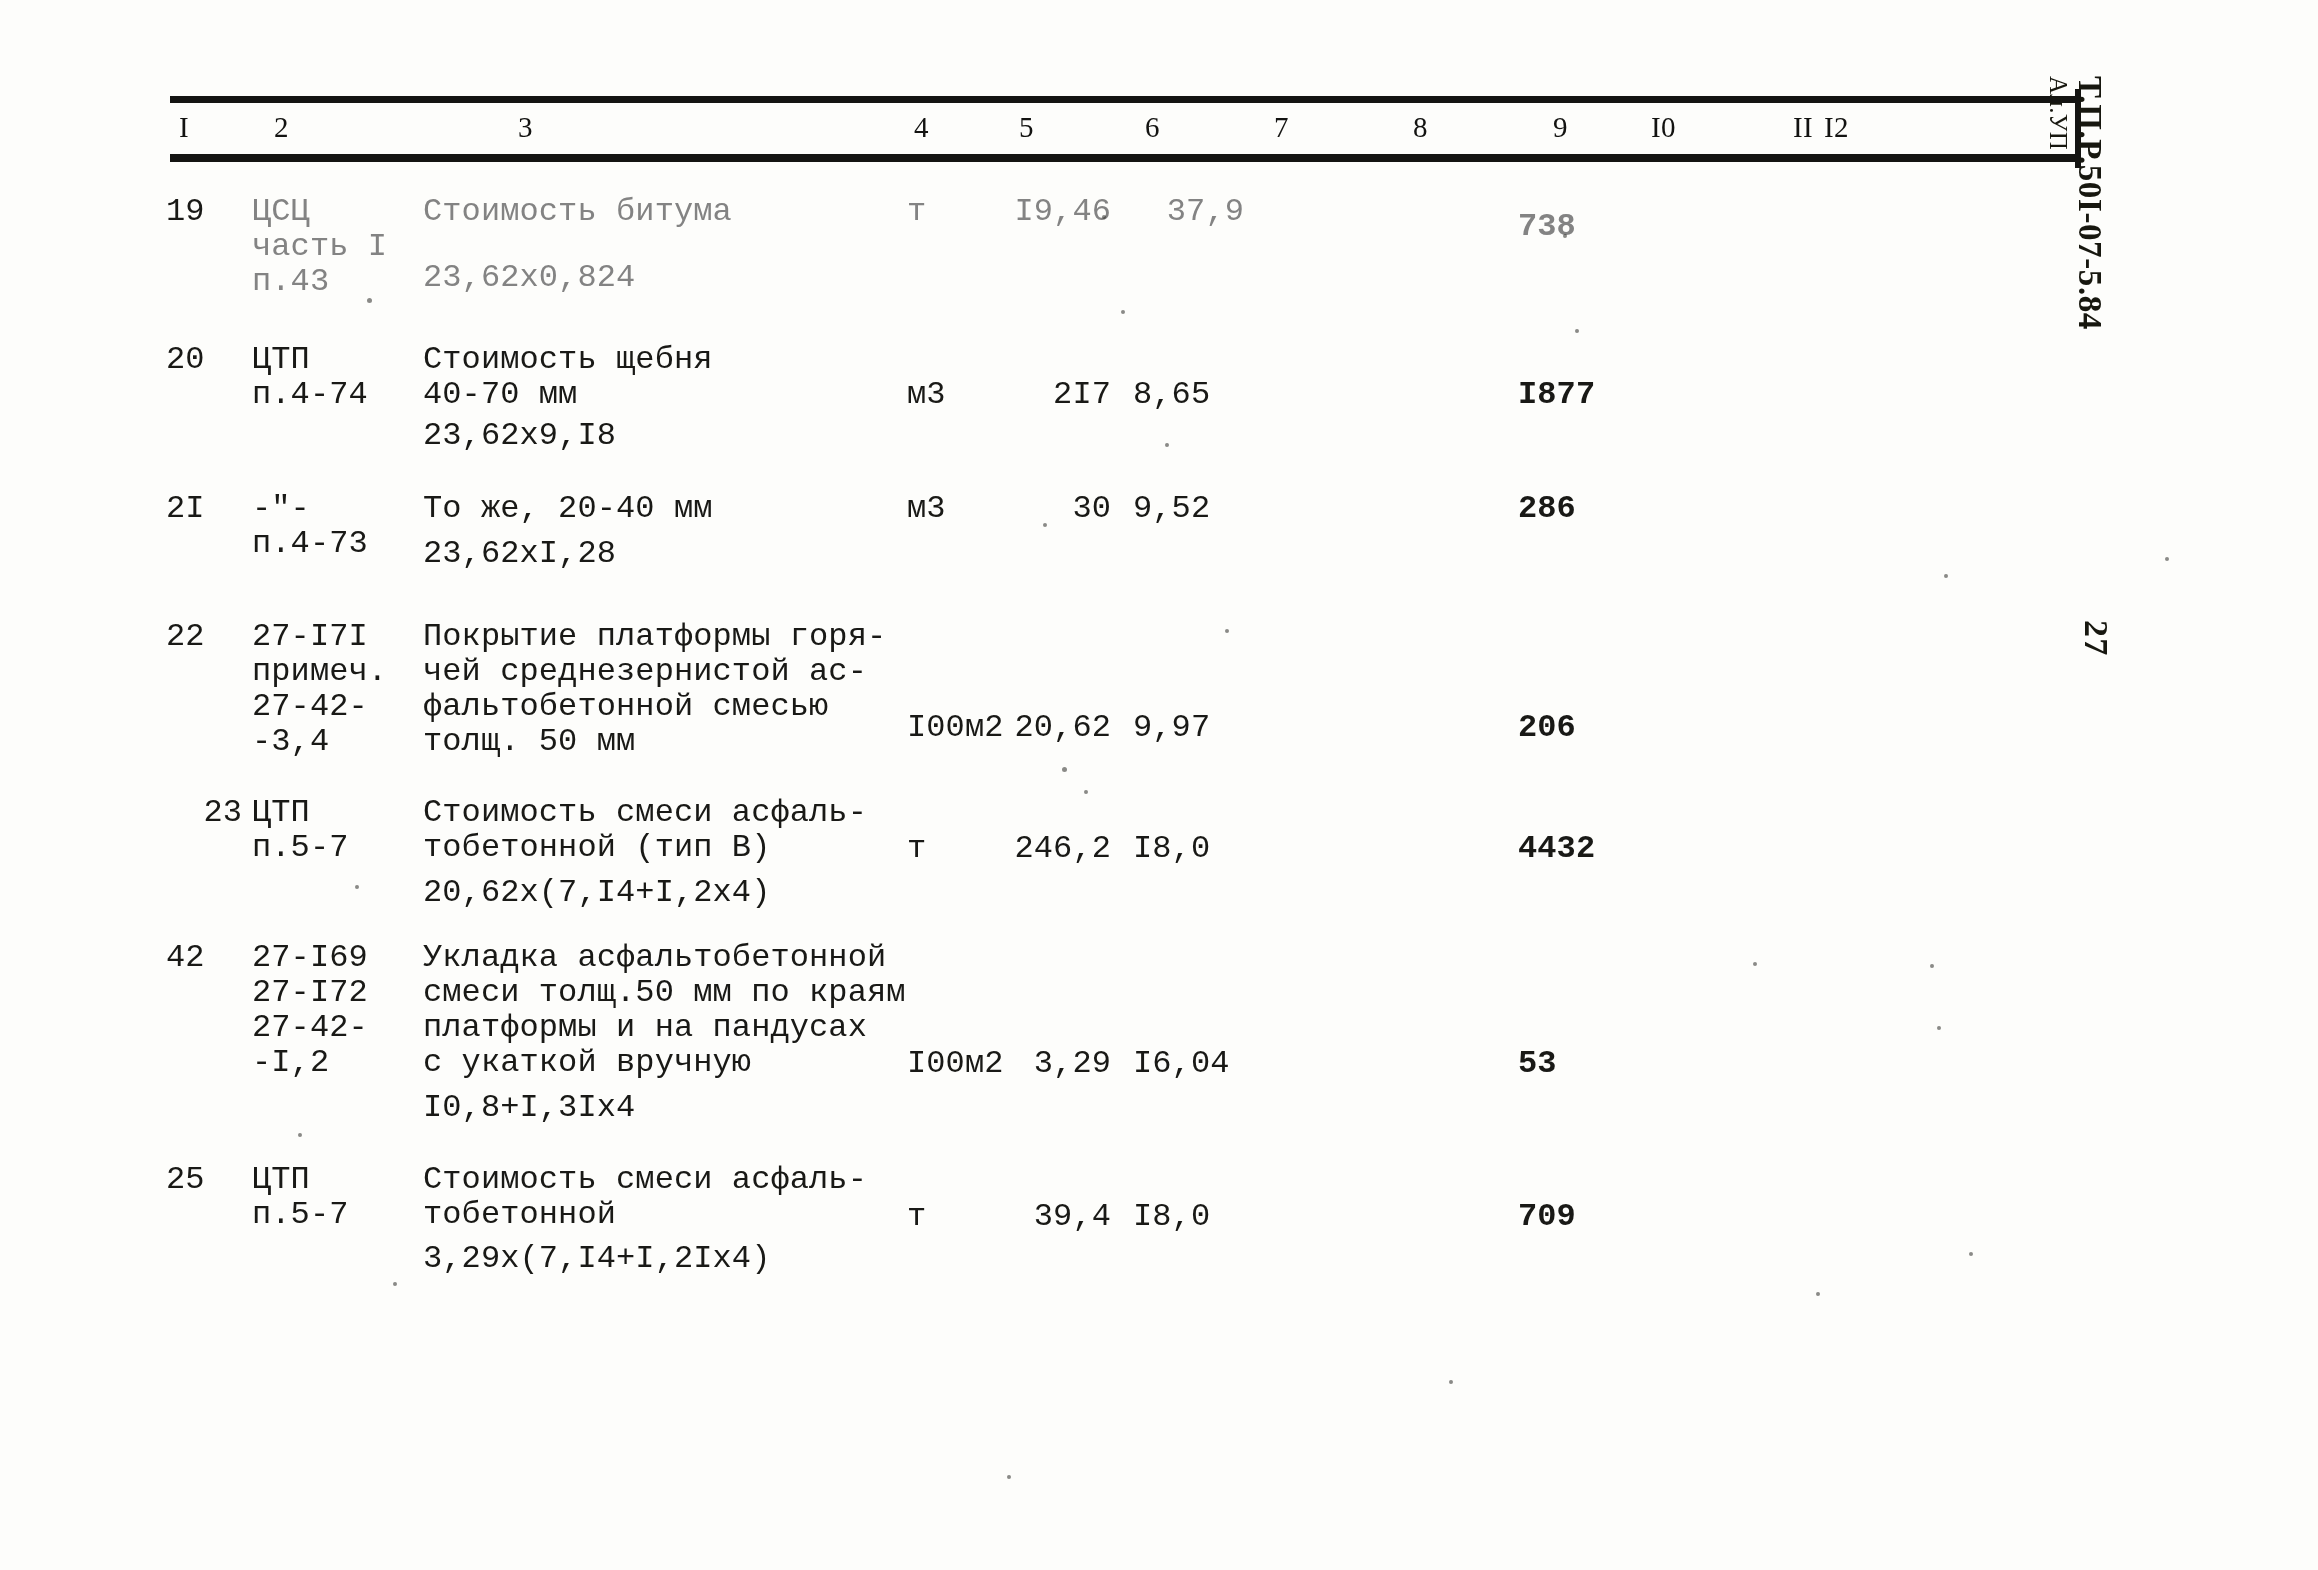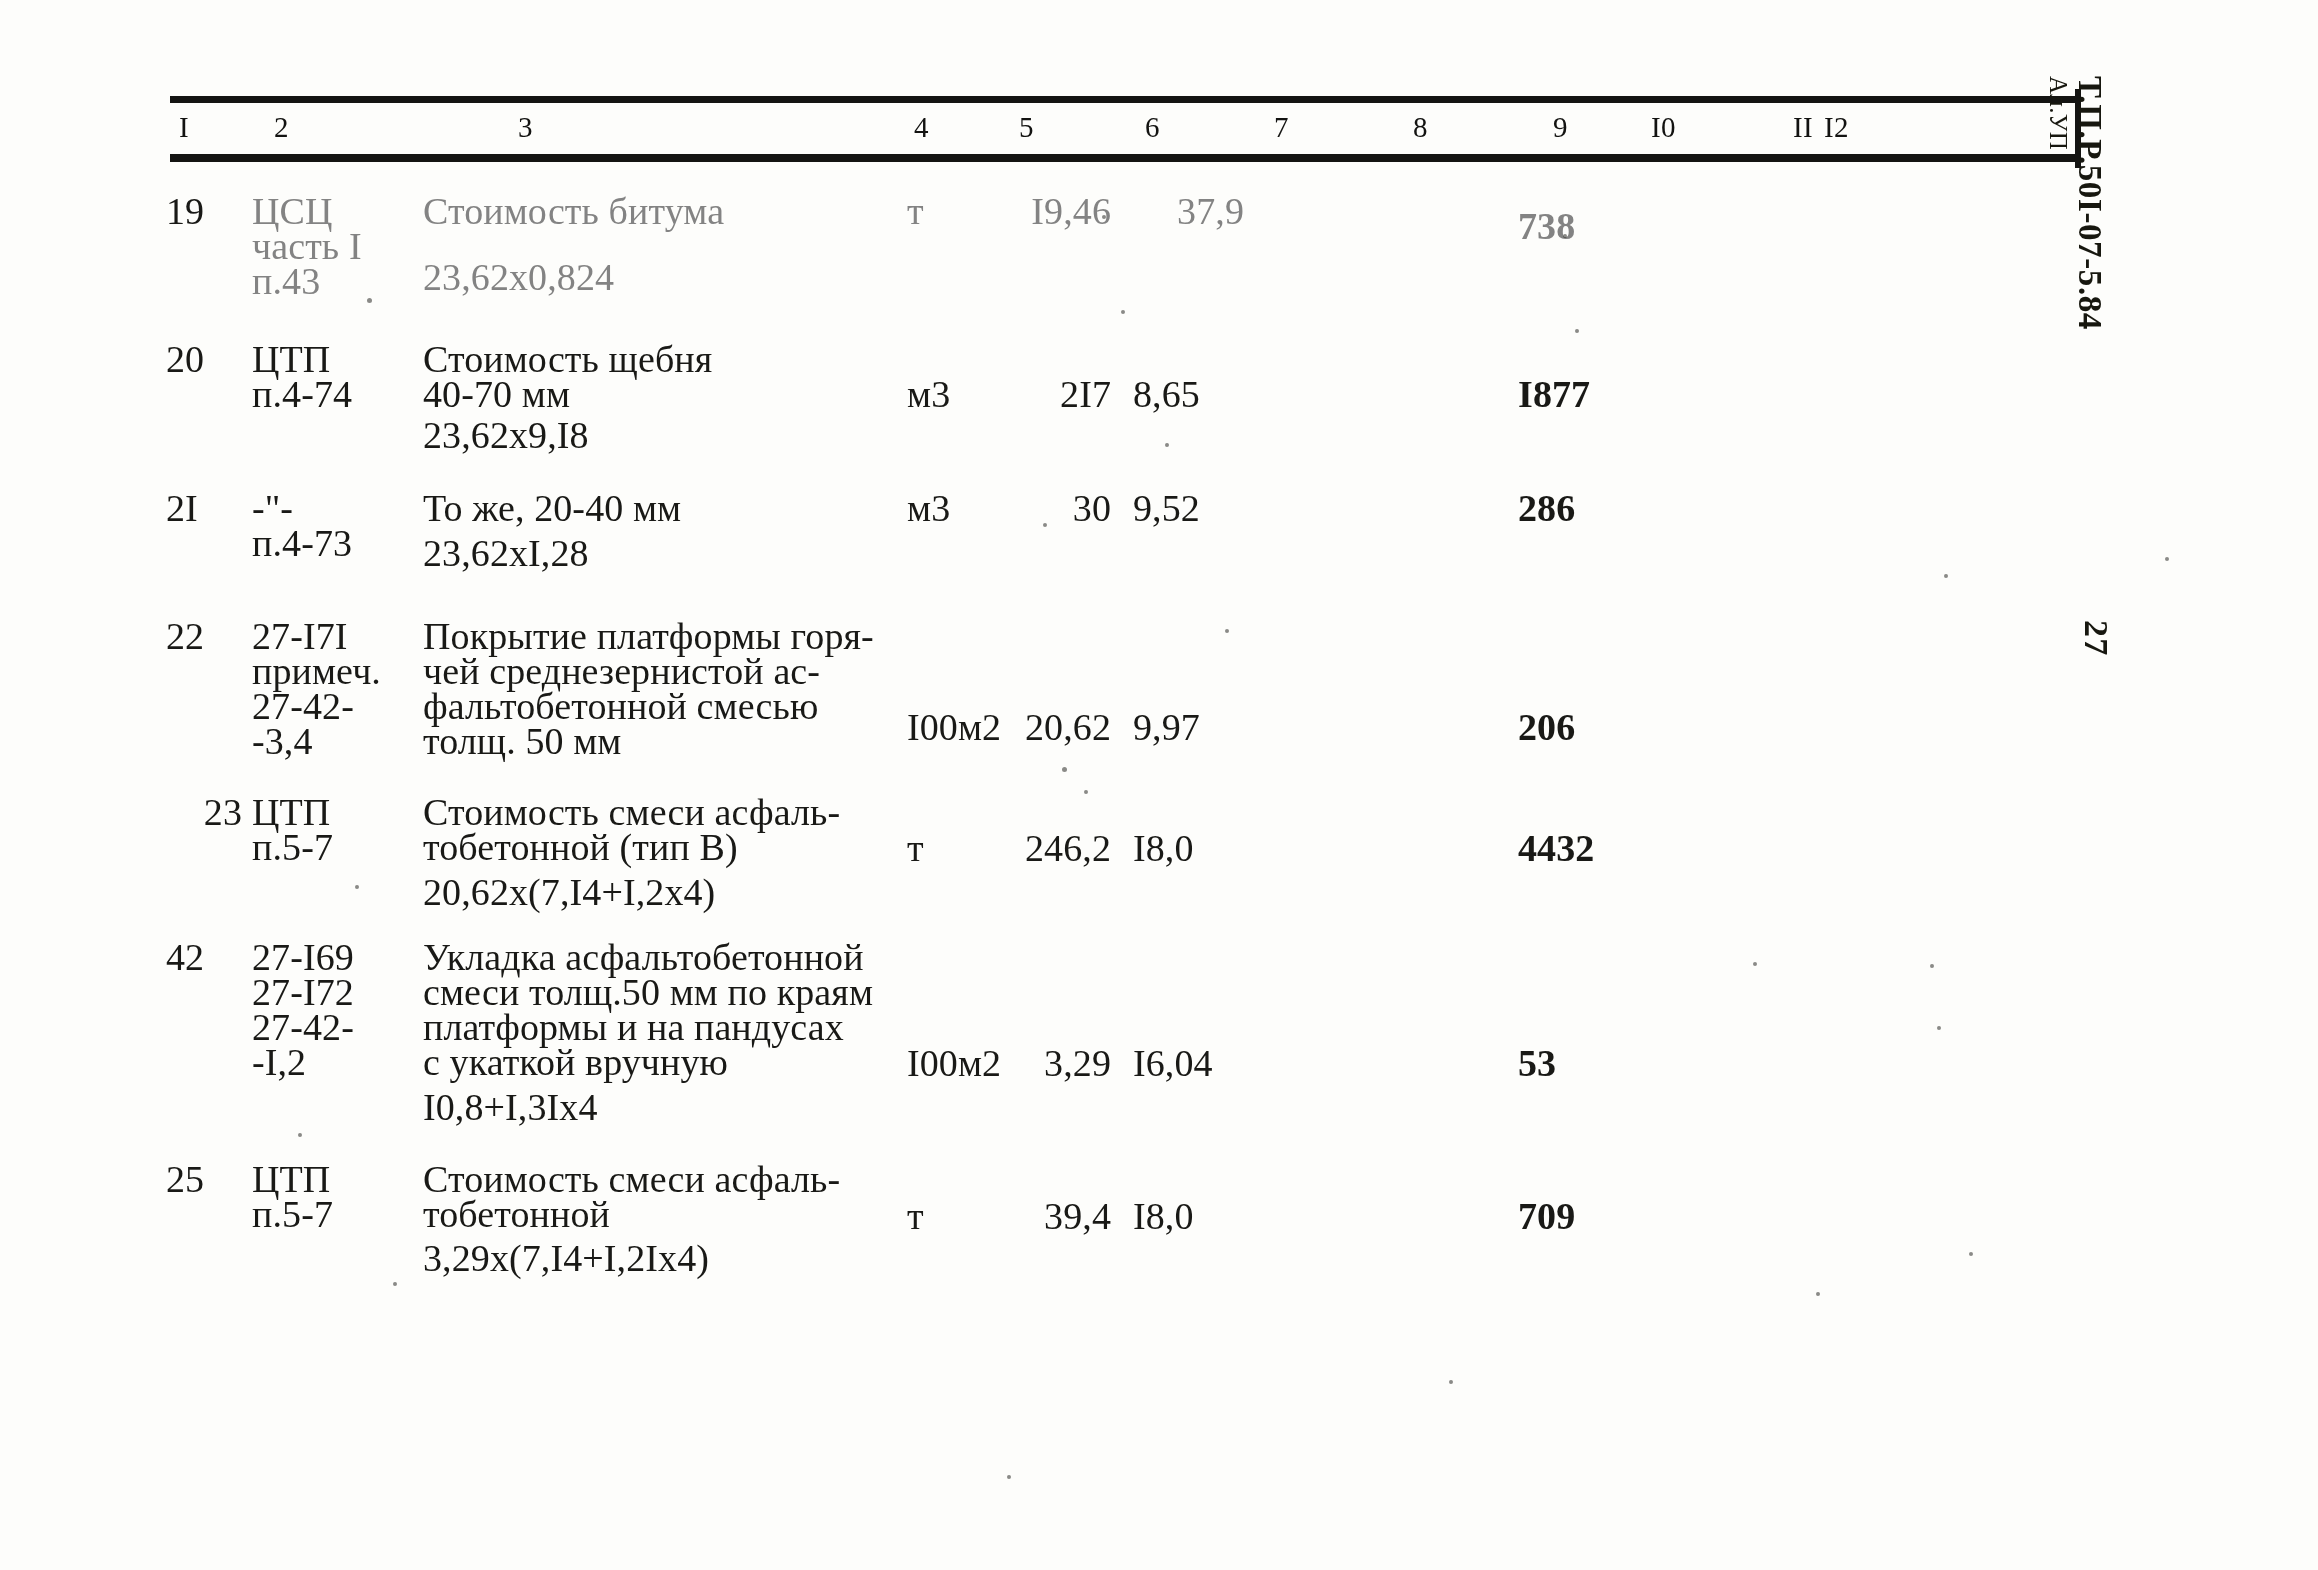--- a/index.html
+++ b/index.html
@@ -46,25 +46,25 @@
     letter-spacing: 0.3px;
     white-space: nowrap;
     font-family: "Liberation Serif", serif;
   }
 
   
   .row { position: absolute; left: 0; width: 2319px; }
 
   .cell {
     position: absolute;
-    font-size: 38px;
+    font-size: 32px;
     line-height: 35px;
     color: #191916;
     white-space: pre-line;
-    font-family: Liberation Serif, serif;
+    font-family: Liberation Mono, monospace;
     letter-spacing: 0.1px;
   }
   .cell.faded { color: #737373; opacity: .88; }
 
   .c-num   { left: 166px;  width: 76px; }
   .c-code  { left: 252px;  width: 165px; }
   .c-desc  { left: 423px;  width: 500px; }
   .c-unit  { left: 907px; width: 111px; text-align: left; }
   .c-qty   { left: 1007px; width: 104px; text-align: right; }
   .c-price { left: 1133px; width: 111px; text-align: left; }

